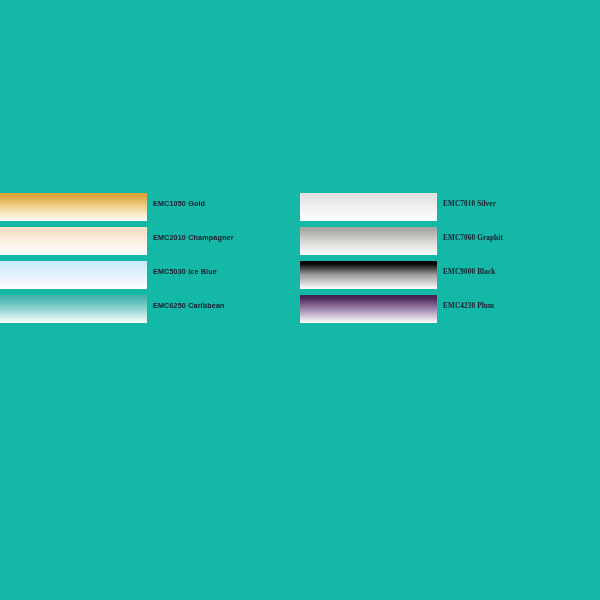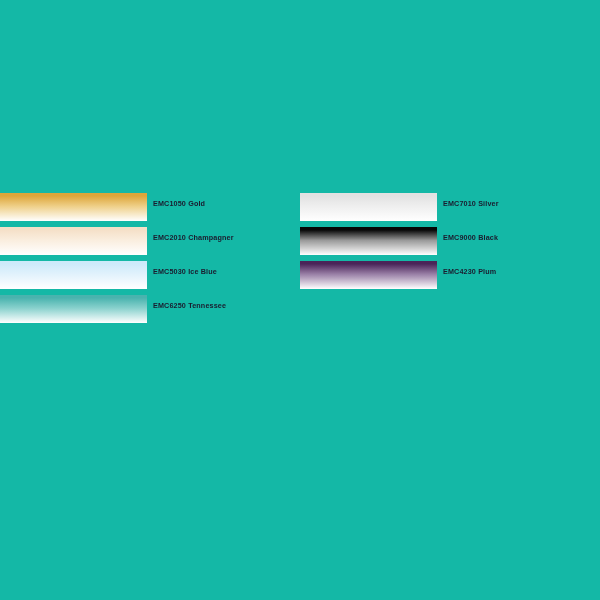--- a/index.html
+++ b/index.html
@@ -79,20 +79,21 @@
     font-weight: 700;
     white-space: nowrap;
   }
 
   .col-left .swatch-label {
     left: 153px;
   }
 
   .col-right .swatch-label {
     left: 143px;
+    font-family: Liberation Serif, serif;
   }
 </style>
 </head>
 <body>
 
 <div id="color-chart">
   <div class="swatch-grid">
 
     <div class="swatch-column col-left">
       <div class="swatch-row">
@@ -102,28 +103,32 @@
       <div class="swatch-row">
         <div class="swatch-chip" style="background: linear-gradient(rgb(245, 224, 200) 0%, rgb(245, 224, 200) 10%, rgb(250, 238, 223) 48%, rgb(255, 255, 255) 100%);"></div>
         <div class="swatch-label">EMC2010 Champagner</div>
       </div>
       <div class="swatch-row">
         <div class="swatch-chip" style="background: linear-gradient(rgb(205, 234, 250) 0%, rgb(205, 234, 250) 10%, rgb(226, 242, 252) 48%, rgb(255, 255, 255) 100%);"></div>
         <div class="swatch-label">EMC5030 Ice Blue</div>
       </div>
       <div class="swatch-row">
         <div class="swatch-chip" style="background: linear-gradient(rgb(73, 179, 174) 0%, rgb(73, 179, 174) 10%, rgb(139, 210, 206) 48%, rgb(255, 255, 255) 100%);"></div>
-        <div class="swatch-label">EMC6250 Tennessee</div>
+        <div class="swatch-label">EMC6250 Caribbean</div>
       </div>
     </div>
 
     <div class="swatch-column col-right">
       <div class="swatch-row">
         <div class="swatch-chip" style="background: linear-gradient(rgb(226, 226, 226) 0%, rgb(226, 226, 226) 10%, rgb(239, 239, 239) 48%, rgb(255, 255, 255) 100%);"></div>
         <div class="swatch-label">EMC7010 Silver</div>
+      </div>
+      <div class="swatch-row">
+        <div class="swatch-chip" style="background: linear-gradient(rgb(168, 168, 164) 0%, rgb(168, 168, 164) 10%, rgb(211, 211, 208) 48%, rgb(255, 255, 255) 100%);"></div>
+        <div class="swatch-label">EMC7060 Graphit</div>
       </div>
       <div class="swatch-row">
         <div class="swatch-chip" style="background: linear-gradient(rgb(5, 5, 5) 0%, rgb(5, 5, 5) 10%, rgb(154, 154, 154) 48%, rgb(255, 255, 255) 100%);"></div>
         <div class="swatch-label">EMC9000 Black</div>
       </div>
       <div class="swatch-row">
         <div class="swatch-chip" style="background: linear-gradient(rgb(74, 36, 88) 0%, rgb(74, 36, 88) 10%, rgb(155, 130, 168) 48%, rgb(255, 255, 255) 100%);"></div>
         <div class="swatch-label">EMC4230 Plum</div>
       </div>
     </div>

